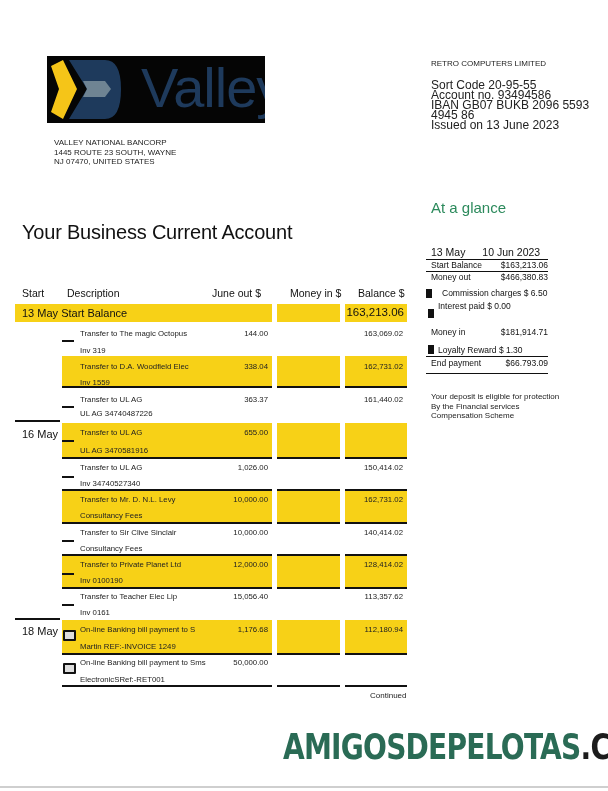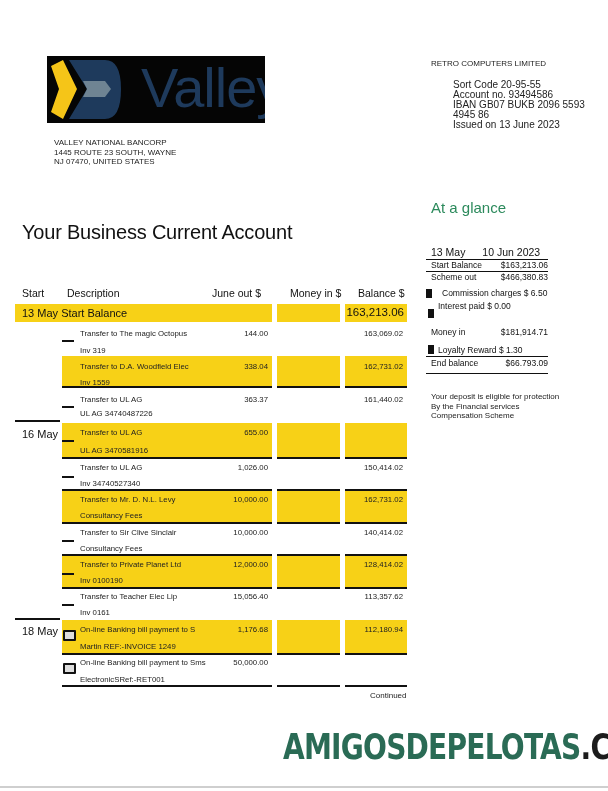--- a/index.html
+++ b/index.html
@@ -8,21 +8,21 @@
     background: #ffffff; color: #111;
     font-family: "Liberation Sans", sans-serif;
   }
   .abs { position: absolute; }
   
   .logo { left: 47px; top: 56px; width: 218px; height: 67px; background: #050505; overflow: hidden; }
   .logo svg { position: absolute; left: 0; top: 0; }
   .logo-text { position: absolute; left: 94px; top: 1px; font-size: 56px; color: #1e3a5c; letter-spacing: -1px; line-height: 62px; font-family: "Liberation Sans", sans-serif; }
   .bank-addr { left: 54px; top: 138px; font-size: 8px; line-height: 9.5px; color: #222; }
   .company { left: 431px; top: 59px; font-size: 8px; color: #222; }
-  .acct { left: 431px; top: 80px; font-size: 10px; line-height: 10px; color: #222; margin-left: 22px; }
+  .acct { left: 431px; top: 80px; font-size: 12px; line-height: 10px; color: #222; }
   .glance-title { left: 431px; top: 199px; font-size: 15px; color: #2c8a5c; }
   .page-title { left: 22px; top: 221px; font-size: 20px; color: #111; letter-spacing: -0.2px; }
 
   
   .glance { left: 426px; top: 246px; width: 122px; font-size: 8.5px; color: #111; }
   .g-dates { position: absolute; left: 5px; top: 0px; font-size: 10.5px; white-space: nowrap; }
   .g-dates span:last-child { margin-left: 14px; }
   .g-line { position: absolute; left: 0; width: 122px; height: 1px; background: #111; }
   .g-row { position: absolute; left: 5px; width: 117px; white-space: nowrap; }
   .g-row .v { position: absolute; right: 0; top: 0; }
@@ -81,36 +81,36 @@
     <span>13 May</span>
     <span>10 Jun 2023</span>
   </div>
   <div class="g-line" style="top:13px"></div>
   <div class="g-row" style="top:14px">
     <span>Start Balance</span>
     <span class="v">$163,213.06</span>
   </div>
   <div class="g-line" style="top:25px"></div>
   <div class="g-row" style="top:26px">
-    <span>Scheme out</span>
+    <span>Money out</span>
     <span class="v">$466,380.83</span>
   </div>
   <div class="g-bullet" style="top:43px"></div>
   <div class="g-brow" style="left:16px;top:42px">Commission charges $ 6.50</div>
   <div class="g-bullet" style="left:2px;top:63px"></div>
   <div class="g-brow" style="left:12px;top:55px">Interest paid $ 0.00</div>
   <div class="g-row" style="top:81px">
     <span>Money in</span>
     <span class="v">$181,914.71</span>
   </div>
   <div class="g-bullet" style="left:2px;top:99px"></div>
   <div class="g-brow" style="left:12px;top:99px">Loyalty Reward $ 1.30</div>
   <div class="g-line" style="top:110px"></div>
   <div class="g-row" style="top:112px">
-    <span>End balance</span>
+    <span>End payment</span>
     <span class="v">$66.793.09</span>
   </div>
   <div class="g-line" style="top:127px"></div>
 </div>
 
 <div class="abs protect">
   <div>Your deposit is eligible for protection</div>
   <div>By the Financial services</div>
   <div>Compensation Scheme</div>
 </div>

